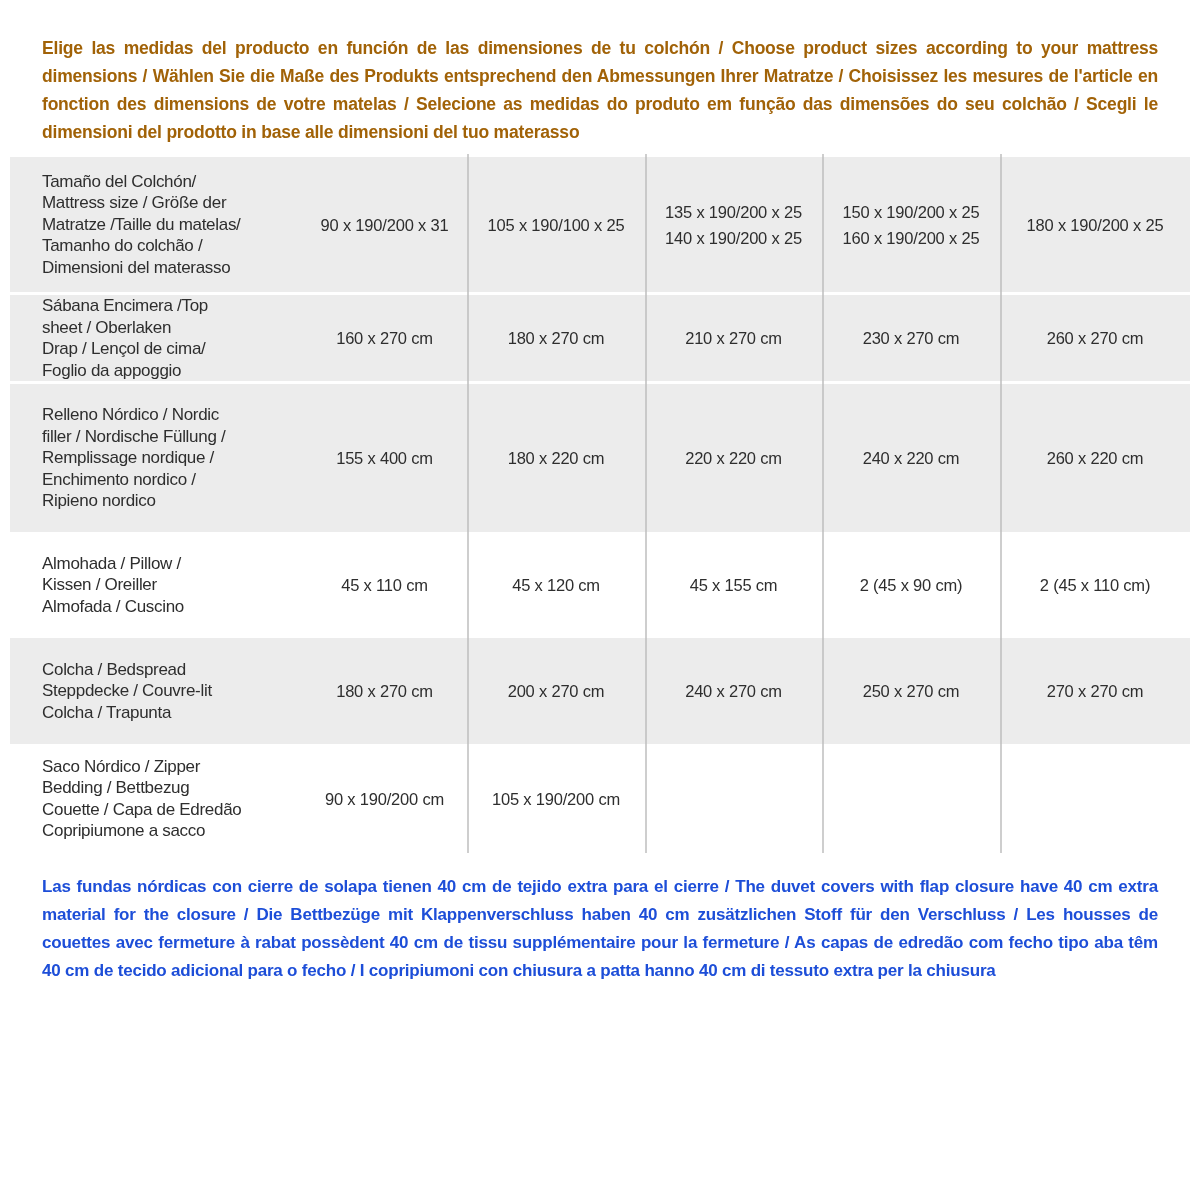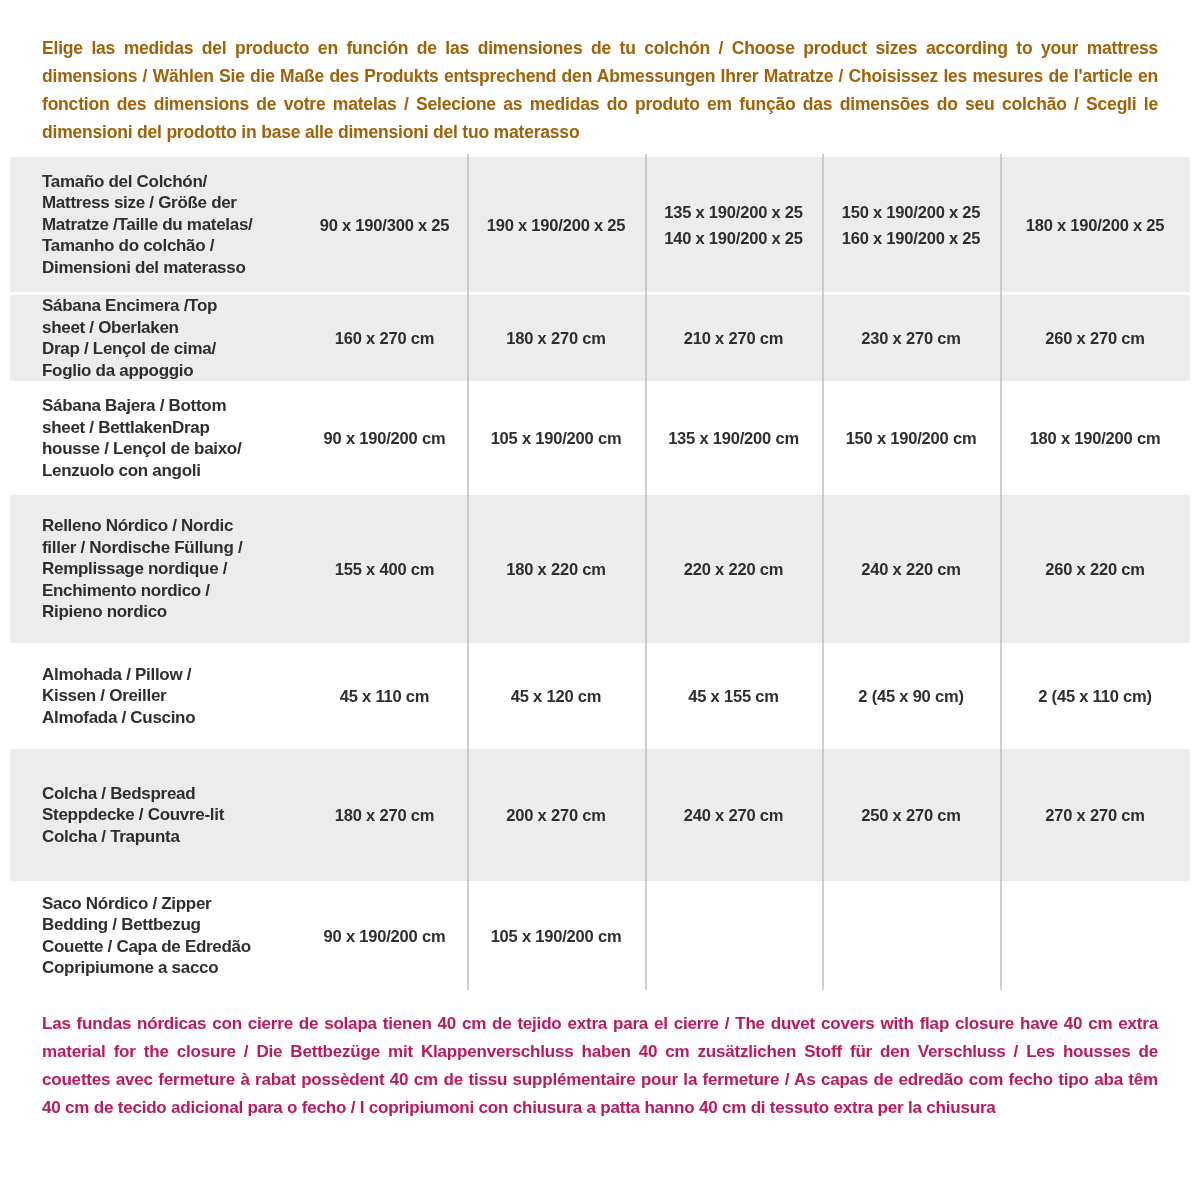--- a/index.html
+++ b/index.html
@@ -30,21 +30,21 @@
     margin-left: 10px;
     width: 1180px;
   }
   table.size-table {
     width: 1180px;
     table-layout: fixed;
     border-collapse: separate;
     border-spacing: 0 3px;
   }
   table.size-table td, table.size-table th {
-    font-weight: bold;
+    font-weight: normal;
     vertical-align: middle;
     padding: 0;
     background: #ffffff;
   }
   tr.shaded td, tr.shaded th {
     background: #ececec;
   }
   .lbl {
     text-align: left;
     padding-left: 32px !important;
@@ -69,21 +69,21 @@
     opacity: 0.75;
     pointer-events: none;
   }
   .footnote {
     margin: 20px 42px 0 42px;
     font-size: 17px;
     font-weight: bold;
     line-height: 28px;
     text-align: justify;
     letter-spacing: -0.2px;
-    color: #be185d;
+    color: #1d4ed8;
   }
 </style>
 </head>
 <body>
 
 <div class="page">
 
   <p class="intro">Elige las medidas del producto en función de las dimensiones de tu colchón / Choose product sizes according to your mattress dimensions / Wählen Sie die Maße des Produkts entsprechend den Abmessungen Ihrer Matratze / Choisissez les mesures de l'article en fonction des dimensions de votre matelas / Selecione as medidas do produto em função das dimensões do seu colchão / Scegli le dimensioni del prodotto in base alle dimensioni del tuo materasso</p>
 
   <div class="table-wrap">
@@ -96,49 +96,38 @@
         <col style="width:178px">
         <col style="width:190px">
       </colgroup>
       <tbody>
           <tr class="shaded" style="height:135px">
         <th class="lbl">Tamaño del Colchón/
 Mattress size / Größe der
 Matratze /Taille du matelas/
 Tamanho do colchão /
 Dimensioni del materasso</th>
-        <th class="val">90 x 190/300 x 25</th>
-        <th class="val">190 x 190/200 x 25</th>
+        <th class="val">90 x 190/200 x 31</th>
+        <th class="val">105 x 190/100 x 25</th>
         <th class="val">135 x 190/200 x 25
 140 x 190/200 x 25</th>
         <th class="val">150 x 190/200 x 25
 160 x 190/200 x 25</th>
         <th class="val">180 x 190/200 x 25</th>
       </tr>
       <tr class="shaded" style="height:74px">
         <td class="lbl">Sábana Encimera /Top
 sheet / Oberlaken
 Drap / Lençol de cima/
 Foglio da appoggio</td>
         <td class="val">160 x 270 cm</td>
         <td class="val">180 x 270 cm</td>
         <td class="val">210 x 270 cm</td>
         <td class="val">230 x 270 cm</td>
         <td class="val">260 x 270 cm</td>
-      </tr>
-      <tr style="height:108px">
-        <td class="lbl">Sábana Bajera / Bottom
-sheet / BettlakenDrap
-housse / Lençol de baixo/
-Lenzuolo con angoli</td>
-        <td class="val">90 x 190/200 cm</td>
-        <td class="val">105 x 190/200 cm</td>
-        <td class="val">135 x 190/200 cm</td>
-        <td class="val">150 x 190/200 cm</td>
-        <td class="val">180 x 190/200 cm</td>
       </tr>
       <tr class="shaded" style="height:148px">
         <td class="lbl">Relleno Nórdico / Nordic
 filler / Nordische Füllung /
 Remplissage nordique /
 Enchimento nordico /
 Ripieno nordico</td>
         <td class="val">155 x 400 cm</td>
         <td class="val">180 x 220 cm</td>
         <td class="val">220 x 220 cm</td>
@@ -148,21 +137,21 @@
       <tr style="height:100px">
         <td class="lbl">Almohada  / Pillow /
 Kissen / Oreiller
 Almofada / Cuscino</td>
         <td class="val">45 x 110 cm</td>
         <td class="val">45 x 120 cm</td>
         <td class="val">45 x 155 cm</td>
         <td class="val">2 (45 x 90 cm)</td>
         <td class="val">2 (45 x 110 cm)</td>
       </tr>
-      <tr class="shaded" style="height:132px">
+      <tr class="shaded" style="height:106px">
         <td class="lbl">Colcha / Bedspread
 Steppdecke / Couvre-lit
 Colcha / Trapunta</td>
         <td class="val">180 x 270 cm</td>
         <td class="val">200 x 270 cm</td>
         <td class="val">240 x 270 cm</td>
         <td class="val">250 x 270 cm</td>
         <td class="val">270 x 270 cm</td>
       </tr>
       <tr style="height:103px">

